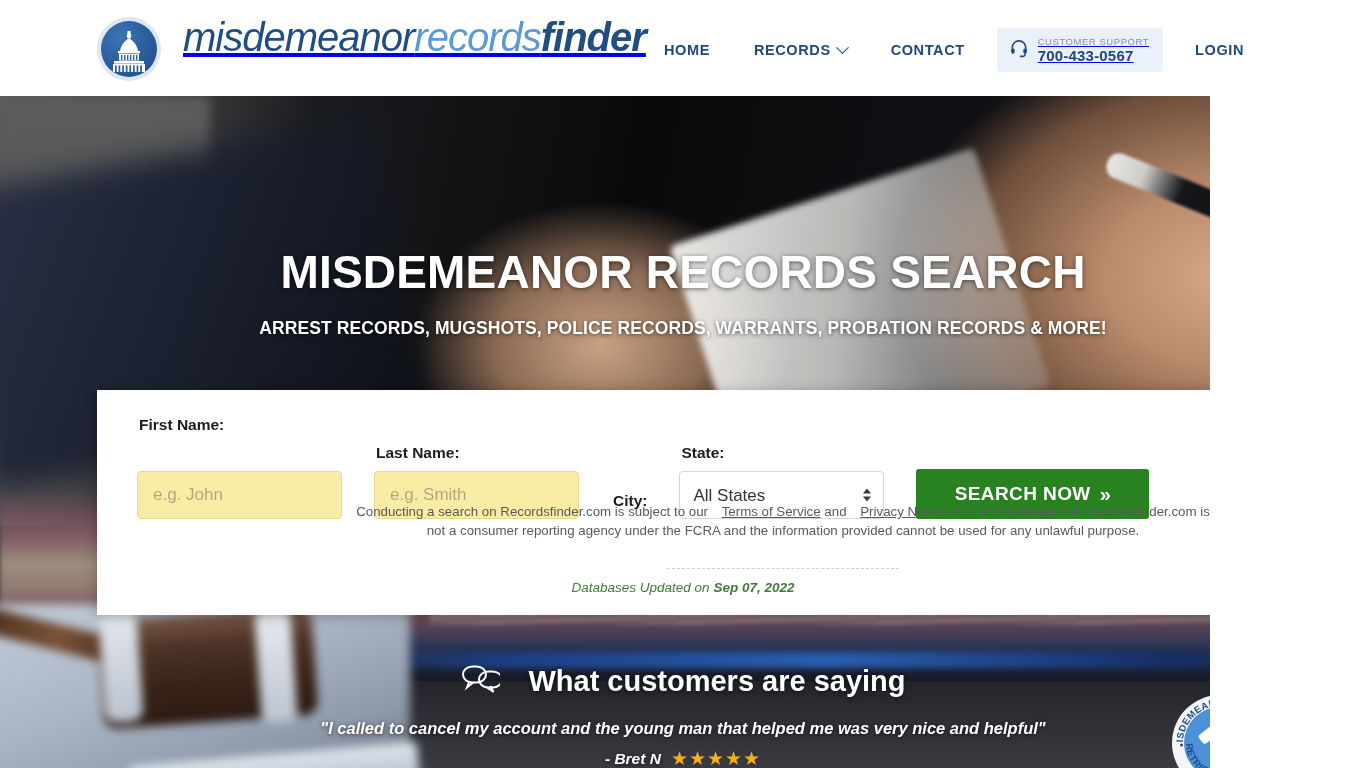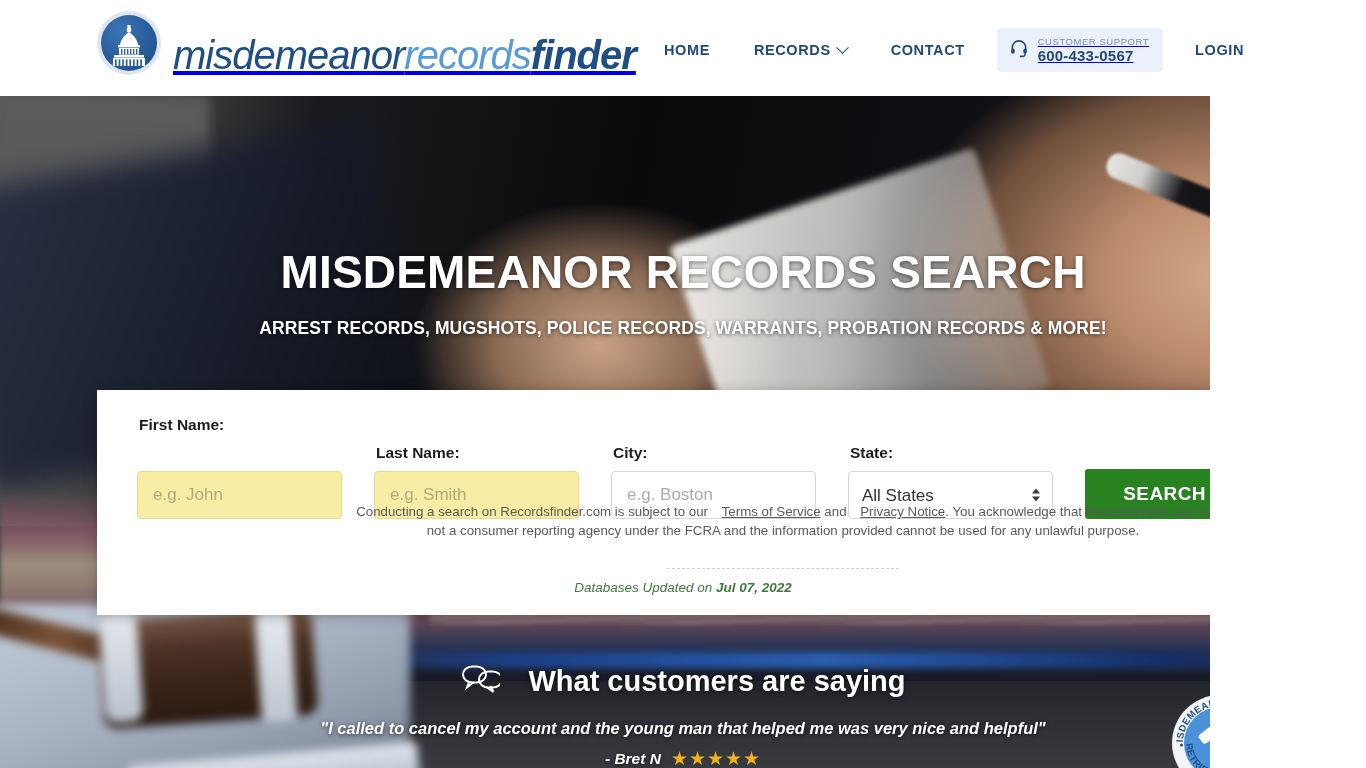--- a/index.html
+++ b/index.html
@@ -12,22 +12,22 @@
 
   
   .header {
     position: absolute; top: 0; left: 0;
     width: 1366px; height: 96px;
     background: #ffffff;
     display: flex; align-items: center;
     z-index: 40;
   }
   .logo-block {
-    position: absolute; left: 97px; top: 11px;
-    display: flex; align-items: flex-end; gap: 12px;
+    position: absolute; left: 97px; top: 17px;
+    display: flex; align-items: flex-start; gap: 22px;
   }
   .logo-seal {
     width: 64px; height: 64px; border-radius: 50%;
     background: #dfe6ef;
     display: flex; align-items: center; justify-content: center;
     position: relative;
   }
   .logo-seal-inner {
     width: 56px; height: 56px; border-radius: 50%;
     background: radial-gradient(circle at 34% 28%, #3b74b5 0%, #2b5f9e 48%, #1d4d87 100%);
@@ -318,21 +318,21 @@
       <span>
         <svg class="headset" viewBox="0 0 24 24" fill="none" stroke="#22487c" stroke-width="1.9" stroke-linecap="round">
           <path d="M4 13.5 v-2.1 a8 8 0 0 1 16 0 v2.1"></path>
           <rect x="2.6" y="12.6" width="4.2" height="6.2" rx="2" fill="#22487c" stroke="none"></rect>
           <rect x="17.2" y="12.6" width="4.2" height="6.2" rx="2" fill="#22487c" stroke="none"></rect>
           <path d="M19.3 18.8 v0.8 a2.4 2.4 0 0 1 -2.4 2.4 h-3.1"></path>
         </svg>
       </span>
       <span>
         <span class="support-label" style="display:block">CUSTOMER SUPPORT</span>
-        <span class="support-phone" style="display:block">600-433-0567</span>
+        <span class="support-phone" style="display:block">700-433-0567</span>
       </span>
     </a>
 
     <a class="nav-item" href="#">
       <span>LOGIN</span>
     </a>
   </nav>
 </div>
 
 <div class="hero">
@@ -368,21 +368,20 @@
         <input class="inp inp-yellow w-first" type="text" placeholder="e.g. John" style="">
       </div>
 
       <div class="field">
         <label class="field-label">Last Name:</label>
         <input class="inp inp-yellow w-last" type="text" placeholder="e.g. Smith" style="">
       </div>
 
       <div class="field">
         <label class="field-label">City:</label>
-        <input class="inp inp-white w-city" type="text" placeholder="e.g. Boston" style="">
       </div>
 
       <div class="field">
         <label class="field-label">State:</label>
         <div class="sel-wrap">
           <select class="sel"><option value="All States">All States</option><option value="Alabama">Alabama</option><option value="Alaska">Alaska</option><option value="Arizona">Arizona</option><option value="Arkansas">Arkansas</option><option value="California">California</option><option value="Colorado">Colorado</option></select>
           <span class="sel-arrows">
             <span class="ar-up"></span>
               <span class="ar-dn"></span>
           </span>
@@ -392,21 +391,21 @@
       <button class="search-btn" type="submit">
         <span>SEARCH NOW</span>
         <span class="dchev">»</span>
       </button>
     </form>
 
     <p class="disclaimer"><span>Conducting a search on Recordsfinder.com is subject to our </span><a href="#">Terms of Service</a><span> and </span><a href="#">Privacy Notice</a><span>. You acknowledge that Recordsfinder.com is not a consumer reporting agency under the FCRA and the information provided cannot be used for any unlawful purpose.</span></p>
 
     <div class="divider"></div>
 
-    <p class="updated"><span>Databases Updated on </span><b>Jul 07, 2022</b></p>
+    <p class="updated"><span>Databases Updated on </span><b>Sep 07, 2022</b></p>
   </div>
 
   <div class="test-head">
     <span>
       <svg class="bubble-icon" viewBox="0 0 40 32" fill="none" stroke="#ffffff" stroke-width="2">
         <path d="M3 12.5 a9.5 8 0 0 1 9.5 -8 h4 a9.5 8 0 0 1 0 16 h-4 a9.5 8 0 0 1 -9.5 -8 Z"></path>
         <path d="M9.5 19 L7 25.5 L13.5 20.3"></path>
         <path d="M19 17.5 a9.5 8 0 0 1 9.5 -8 h4 a9.5 8 0 0 1 0 16 h-4 a9.5 8 0 0 1 -9.5 -8 Z"></path>
         <path d="M30.5 24 L33.5 30 L27 25.5"></path>
       </svg>

